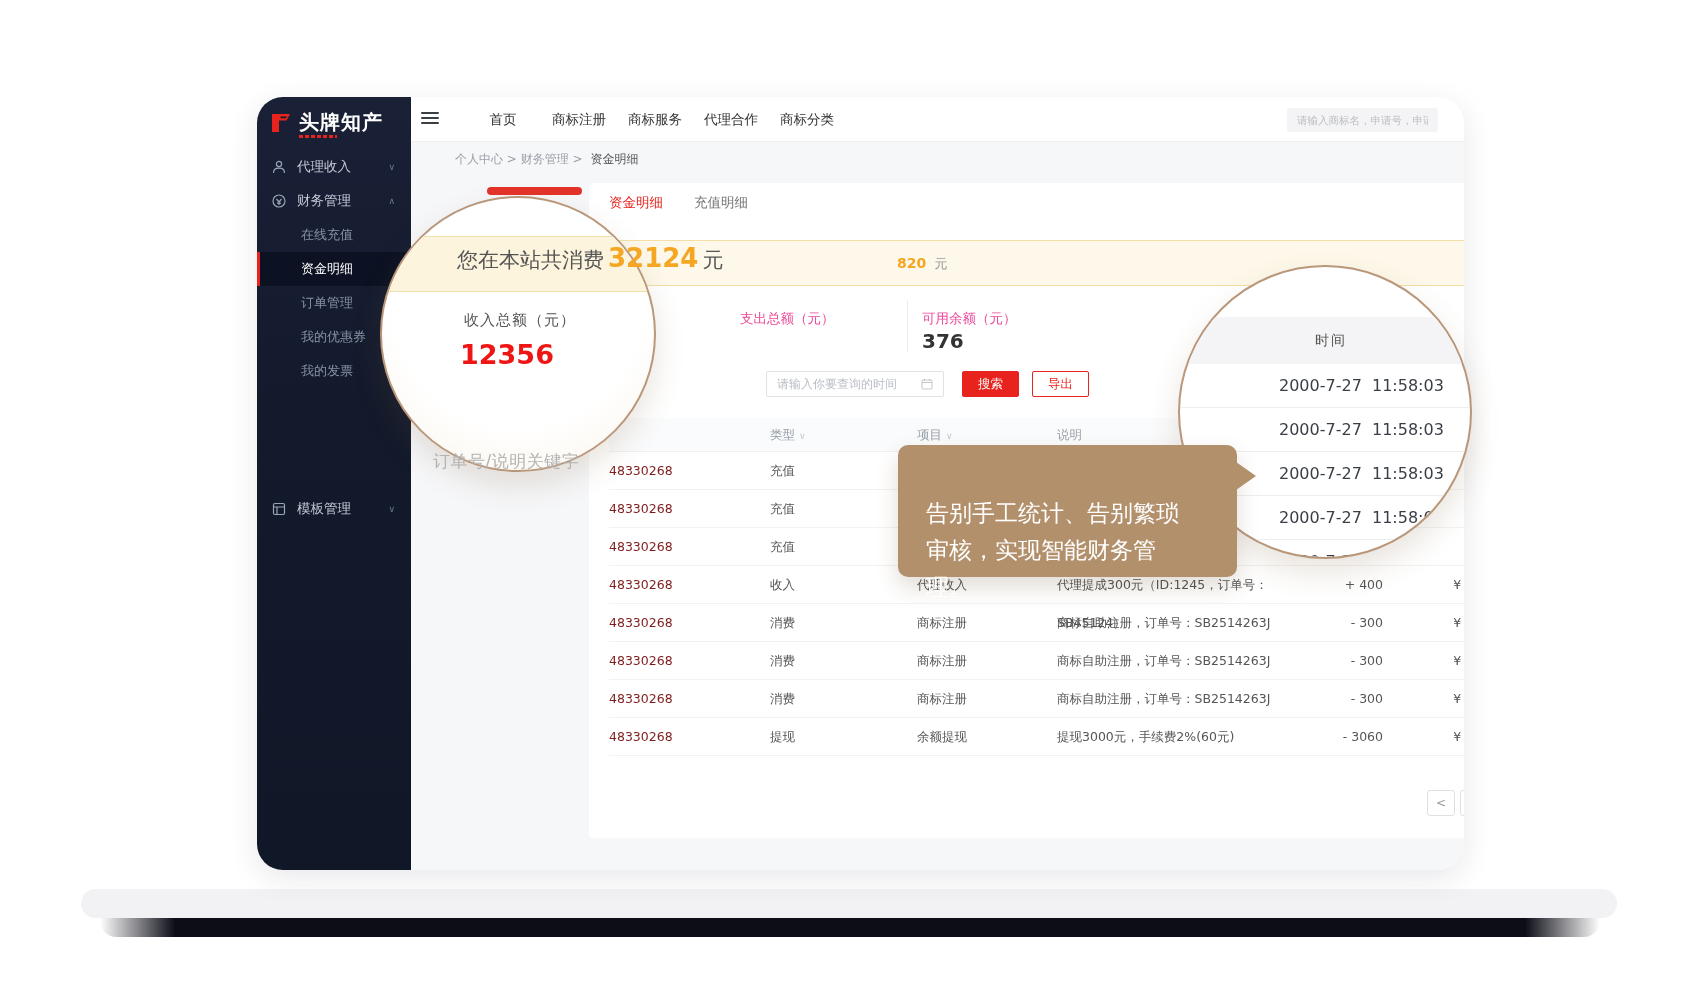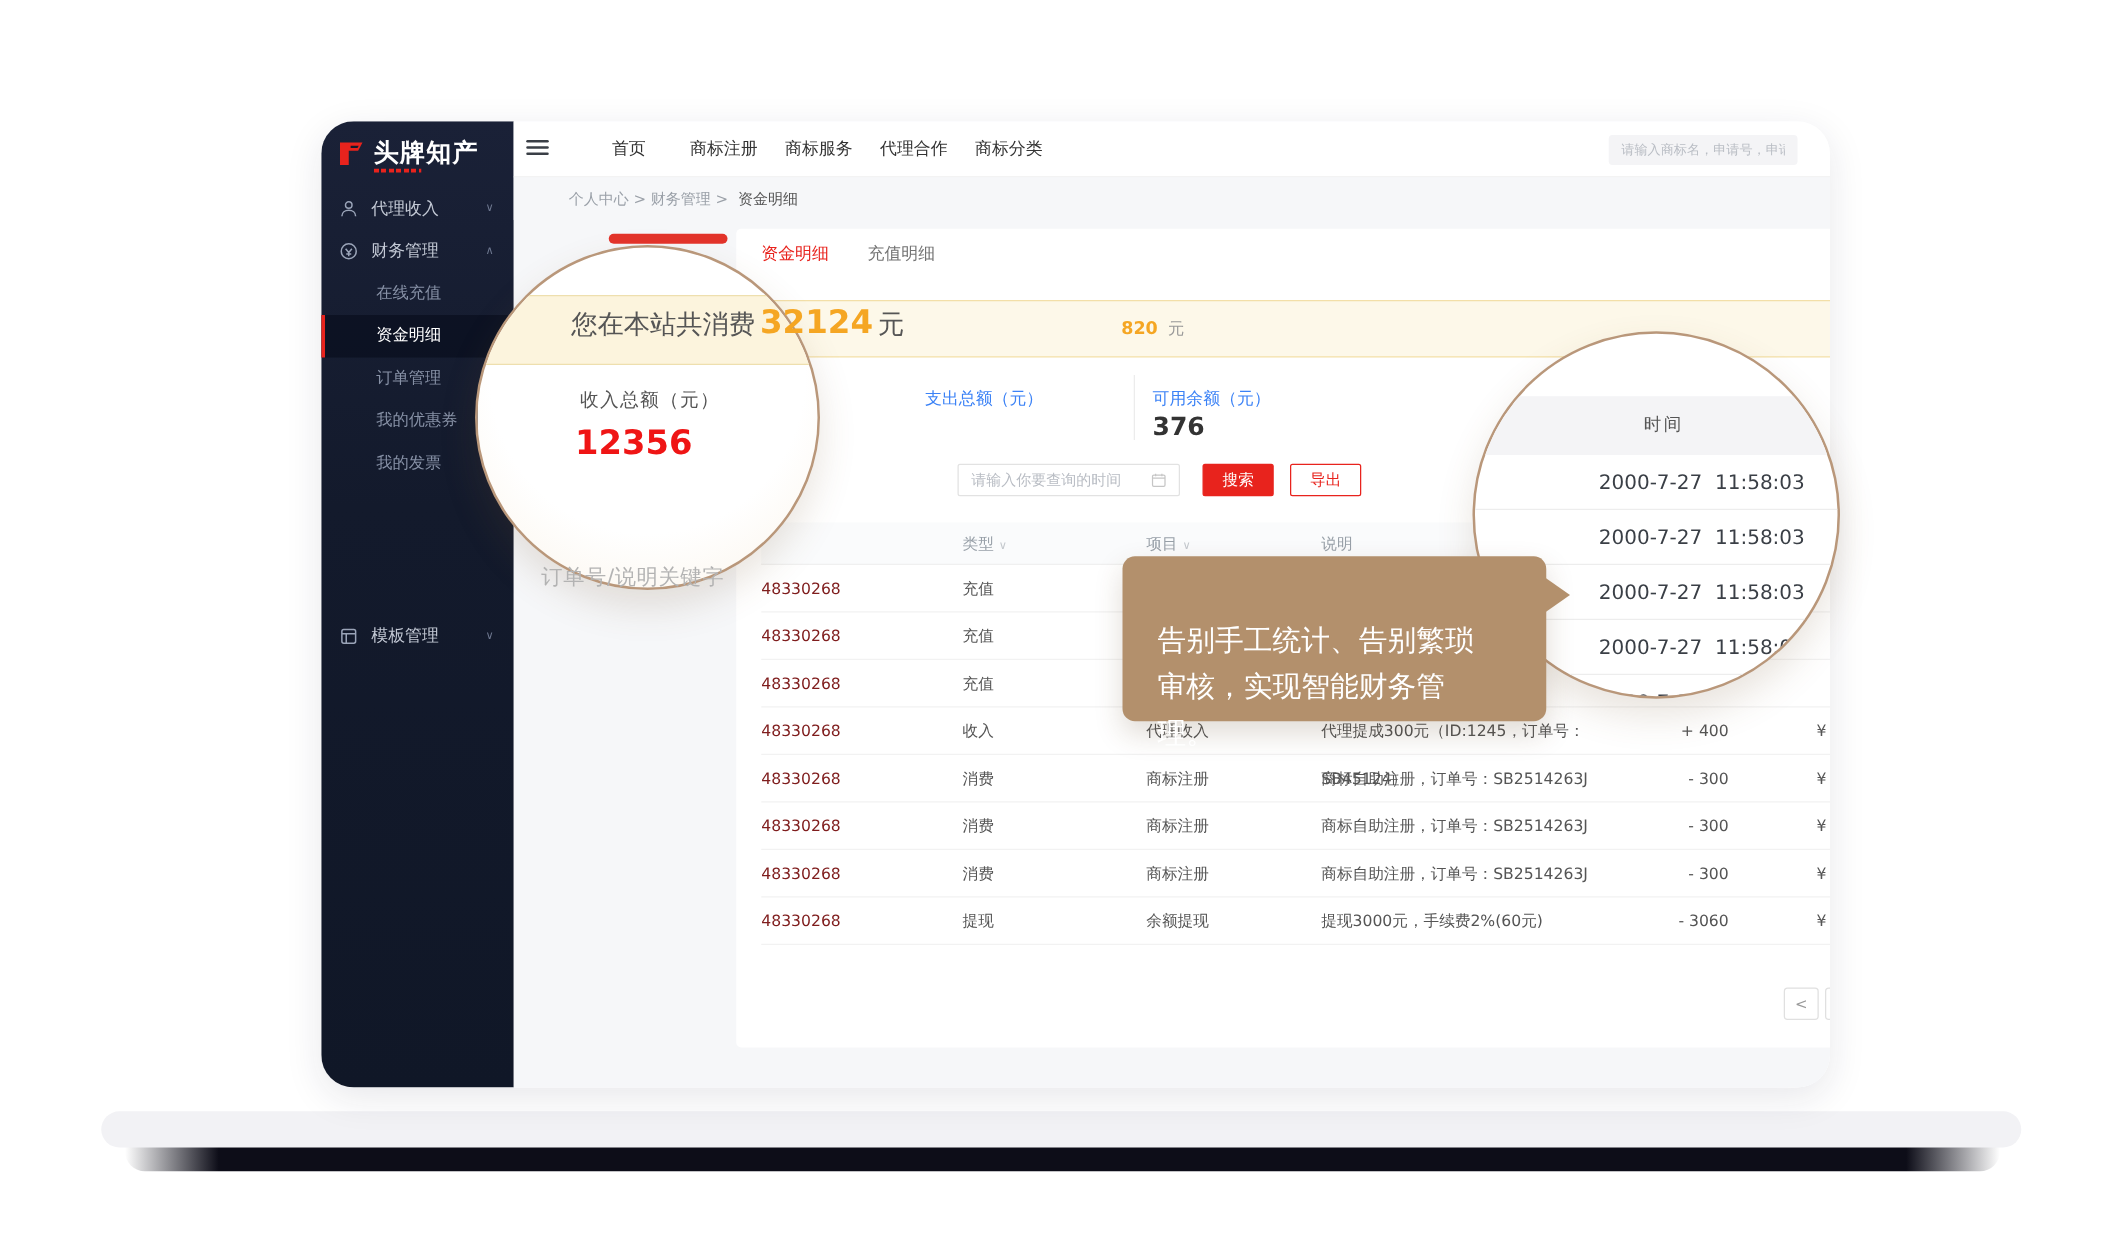--- a/index.html
+++ b/index.html
@@ -61,21 +61,21 @@
   .ctab { position:absolute; top:11px; font-size:13.5px; cursor:pointer; }
   .ctab.t1 { left:20px; color:#e8231d; }
   .ctab.t2 { left:105px; color:#737373; }
 
   .banner { position:absolute; left:20px; top:57px; width:973px; height:46px;
     background:#fdf8e9; border:1px solid #f3dfa8; border-radius:2px; }
   .banner-small { position:absolute; left:287px; top:0; height:44px; line-height:44px; font-size:13px; }
   .banner-small .amt { color:#f5a623; font-size:14px; font-weight:600; }
   .banner-small .unit { color:#999; margin-left:4px; }
 
-  .stat-l { position:absolute; font-size:13.5px; color:#3b82f6; }
+  .stat-l { position:absolute; font-size:13.5px; color:#ec4899; }
   .stat-v { position:absolute; font-size:20px; font-weight:bold; color:#333; }
   .stat-div { position:absolute; left:318px; top:117px; width:1px; height:52px; background:#ececec; }
 
   .dateinput { position:absolute; left:177px; top:188px; width:178px; height:26px;
     border:1px solid #e2e2e2; border-radius:2px; font-size:12px; color:#999;
     padding:0 26px 0 10px; outline:none; background:#fff; font-family:inherit; }
   .dateinput::placeholder { color:#b9bdc4; }
   .calicon { position:absolute; left:332px; top:195px; width:12px; height:12px; cursor:pointer; }
   .btn { position:absolute; top:188px; height:26px; border-radius:2px; font-size:12.5px;
     text-align:center; line-height:24px; cursor:pointer; }

